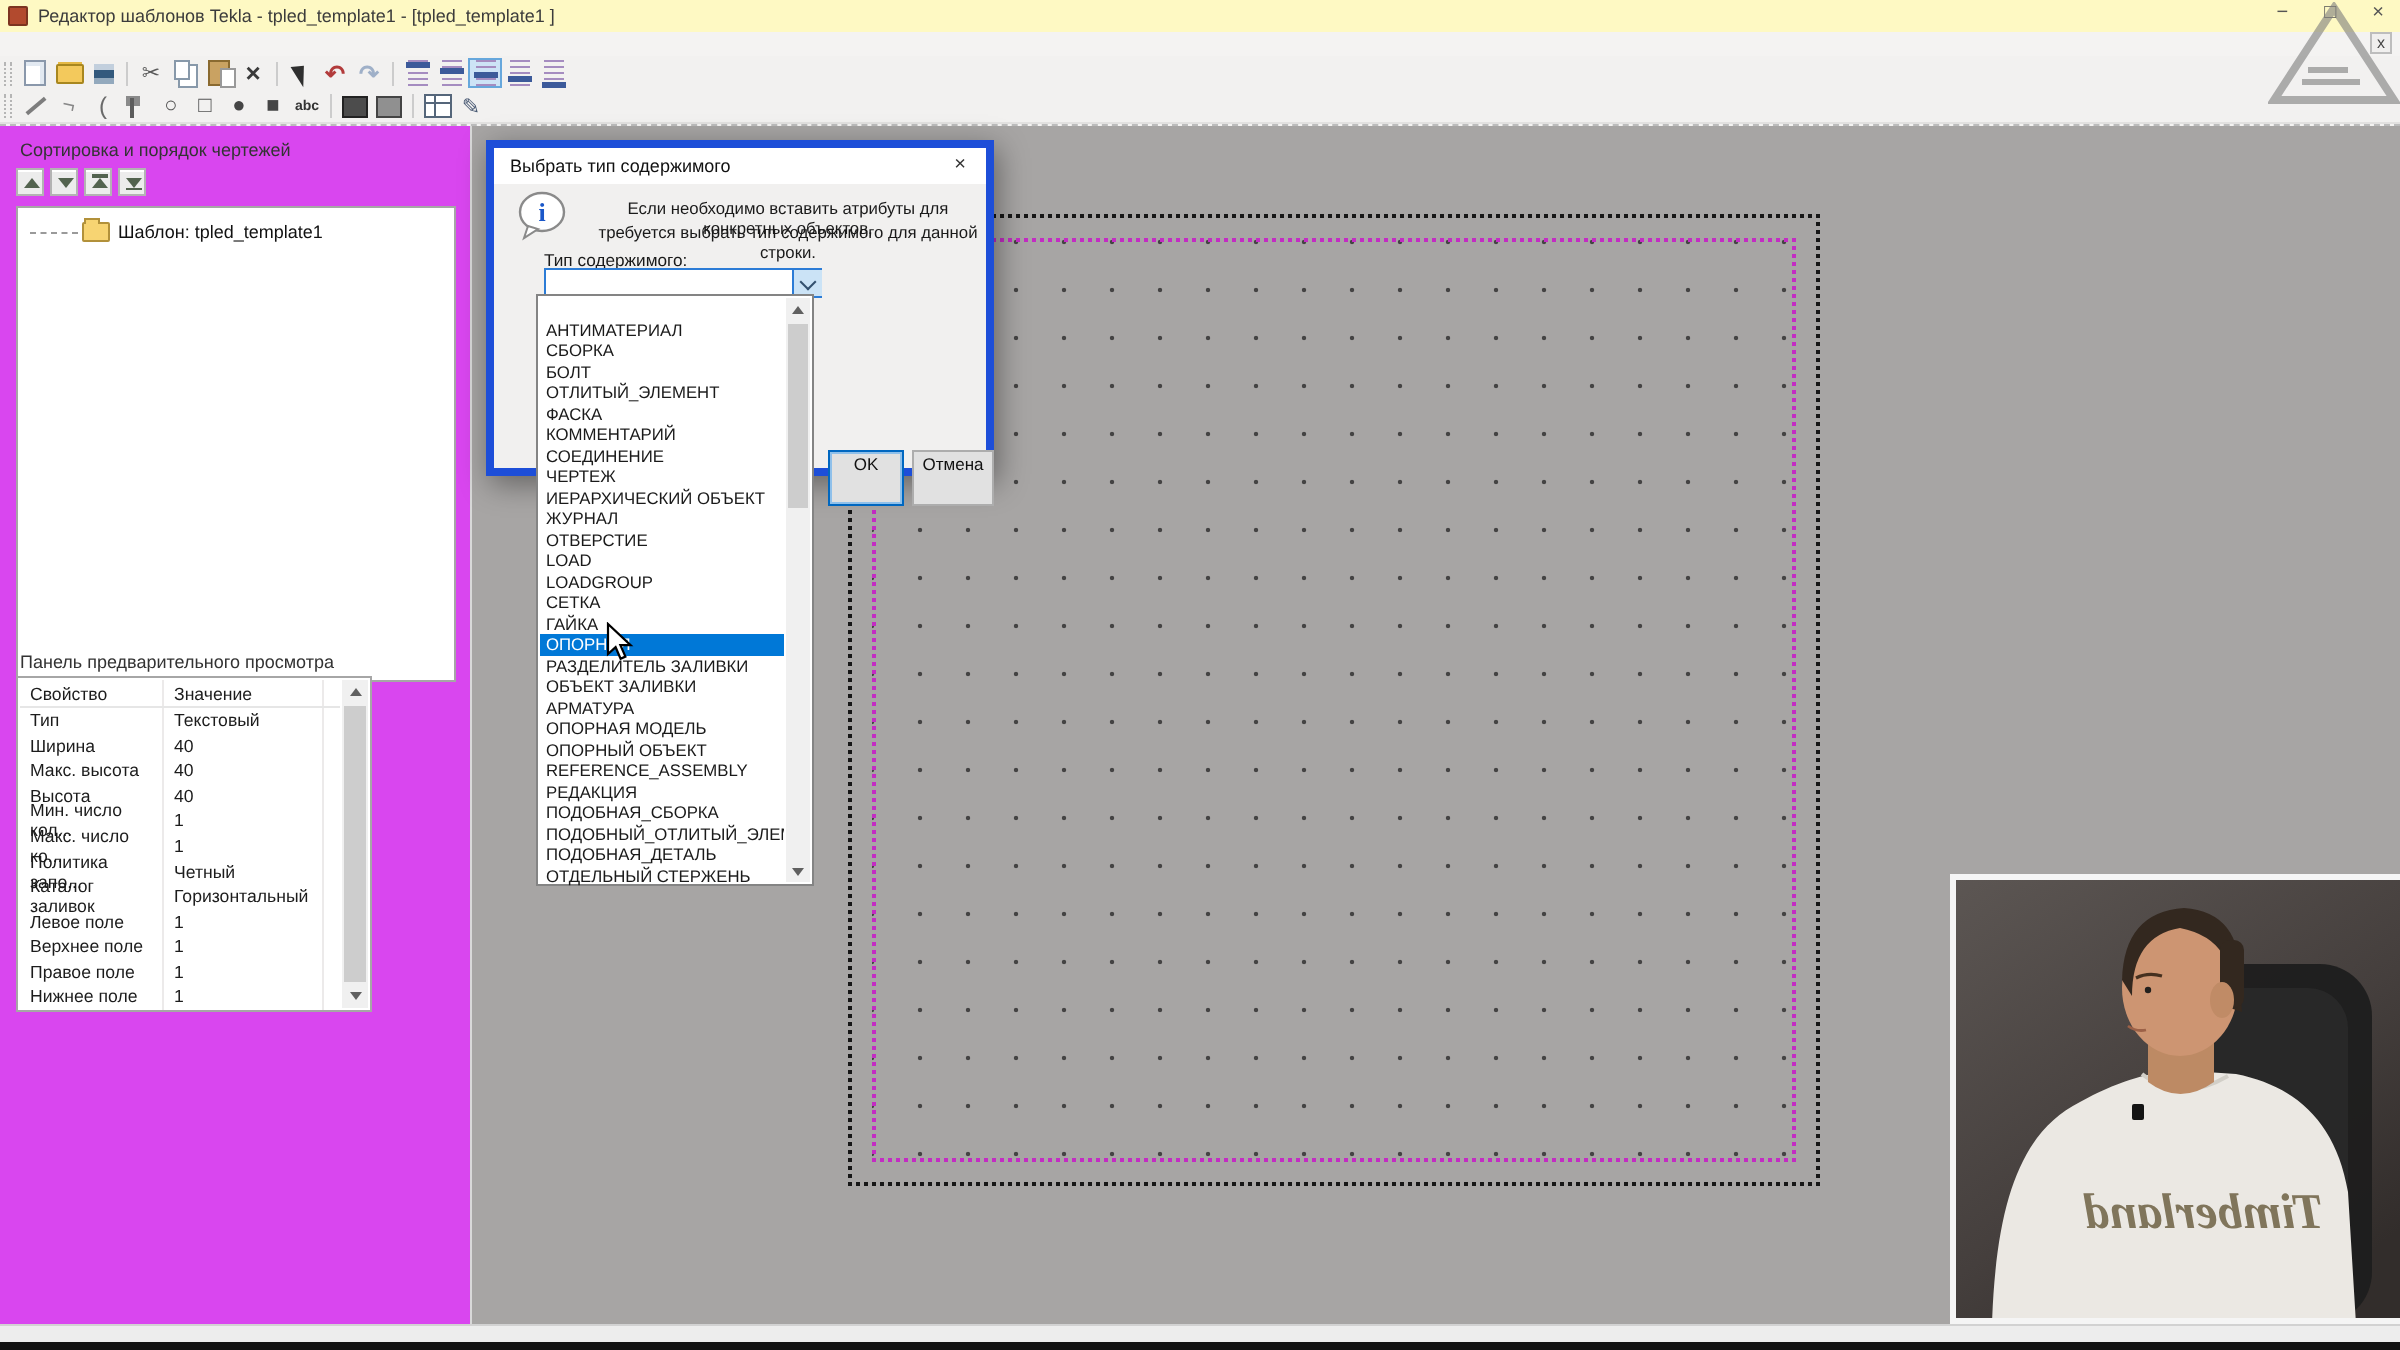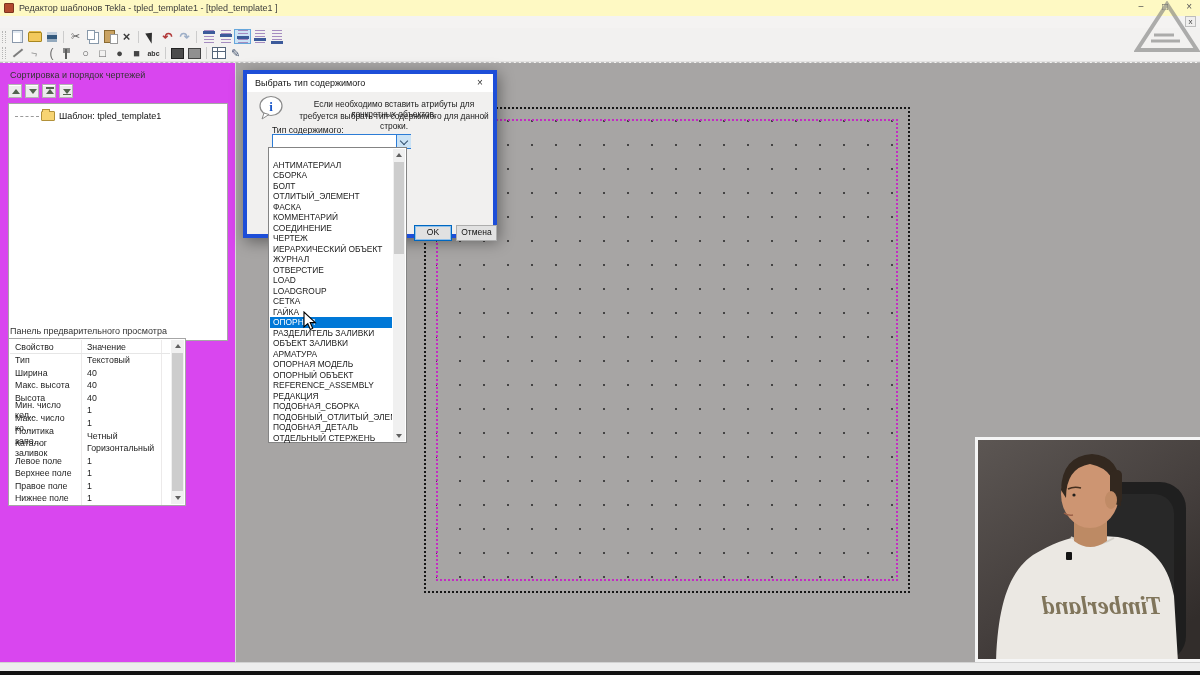--- a/index.html
+++ b/index.html
@@ -100,21 +100,21 @@
   
   .dialog { position:absolute; left:243px; top:70px; width:254px; height:168px; background:#f1f0ef; border:4px solid #1d4ed8; box-shadow:2px 4px 14px rgba(0,0,0,0.4); z-index:5; }
   .dlg-title { position:absolute; left:0; top:0; right:0; height:18px; background:#ffffff; display:flex; align-items:center; font-size:9px; color:#111; padding-left:8px; }
   .dlg-close { position:absolute; right:6px; top:3px; width:14px; height:12px; text-align:center; font-size:10px; line-height:11px; color:#333; }
   .dlg-msg { position:absolute; left:44px; width:206px; font-size:8.4px; color:#1a1a1a; text-align:center; }
   .msg1 { top:25px; } .msg2 { top:37px; }
   .dlg-label { position:absolute; left:25px; top:51px; font-size:8.6px; color:#1a1a1a; }
   .combo { position:absolute; left:25px; top:60px; width:139px; height:15px; background:#fff; border:1px solid #2c7cd6; font-size:8.4px; line-height:13px; padding-left:3px; color:#111; }
   .combo-btn { position:absolute; right:0; top:0; width:15px; height:13px; background:#cbe3f6; border-left:1px solid #2c7cd6; }
   .combo-btn::before { content:""; position:absolute; left:4px; top:3px; width:5px; height:5px; border-right:1.4px solid #33506e; border-bottom:1.4px solid #33506e; transform:rotate(45deg); }
-  .btn { position:absolute; height:16px; background:#e1e1e1; border:1px solid #adadad; font-size:8.5px; text-align:center; line-height:13px; color:#111; }
+  .btn { position:absolute; height:28px; background:#e1e1e1; border:1px solid #adadad; font-size:8.5px; text-align:center; line-height:13px; color:#111; }
   .btn-ok { left:167px; top:151px; width:38px; border:1px solid #0067c0; box-shadow:inset 0 0 0 1px #8fc0ea; }
   .btn-cancel { left:209px; top:151px; width:41px; }
 
   
   .droplist { position:absolute; left:268px; top:147px; width:139px; height:296px; background:#fff; border:1px solid #848484; z-index:6; }
   .ditems { position:absolute; left:1px; top:1px; right:14px; bottom:1px; }
   .ditem { height:10.5px; font-size:8.4px; line-height:10.4px; padding-left:3px; color:#1a1a1a; white-space:nowrap; overflow:hidden; }
   .ditem.sel { background:#0078d7; color:#fff; }
   .dsb { position:absolute; right:1px; top:1px; bottom:1px; width:12px; background:#f0f0f0; }
   .dsb .sb-up, .dsb .sb-dn { width:12px; height:11px; }

